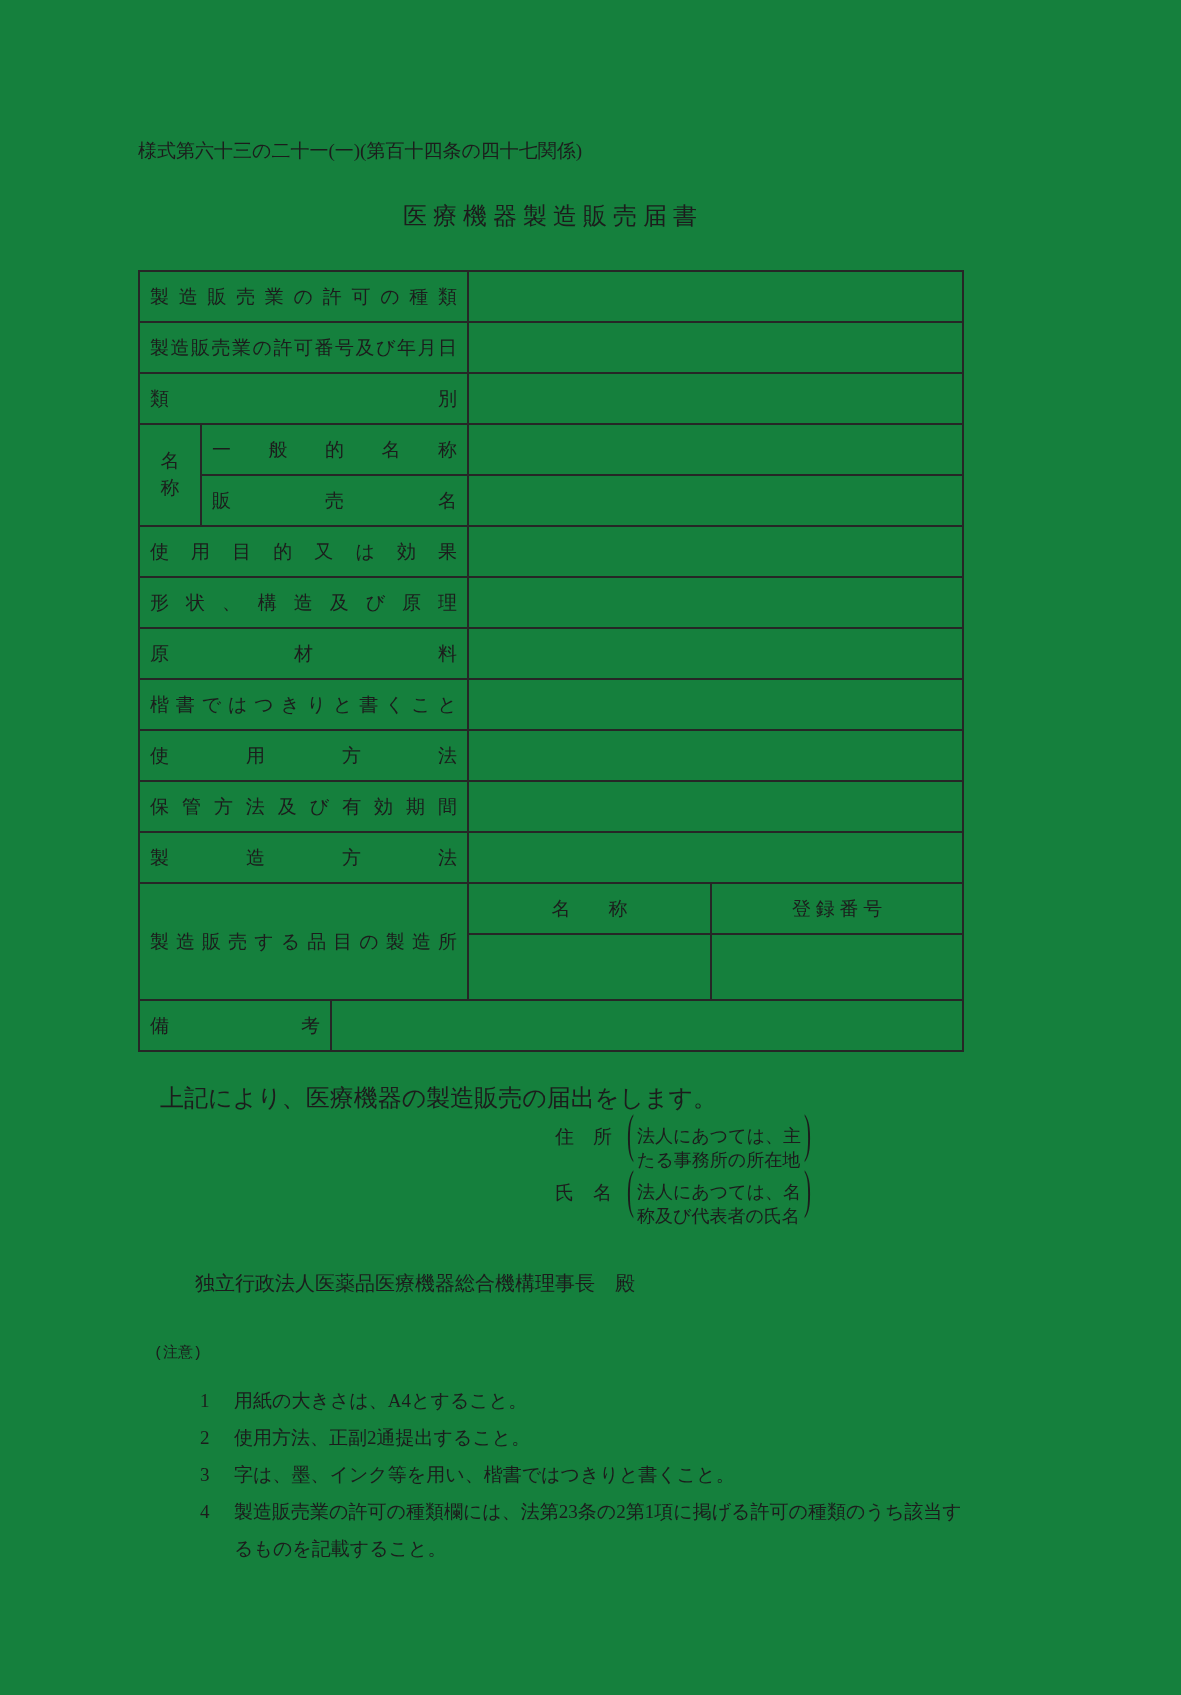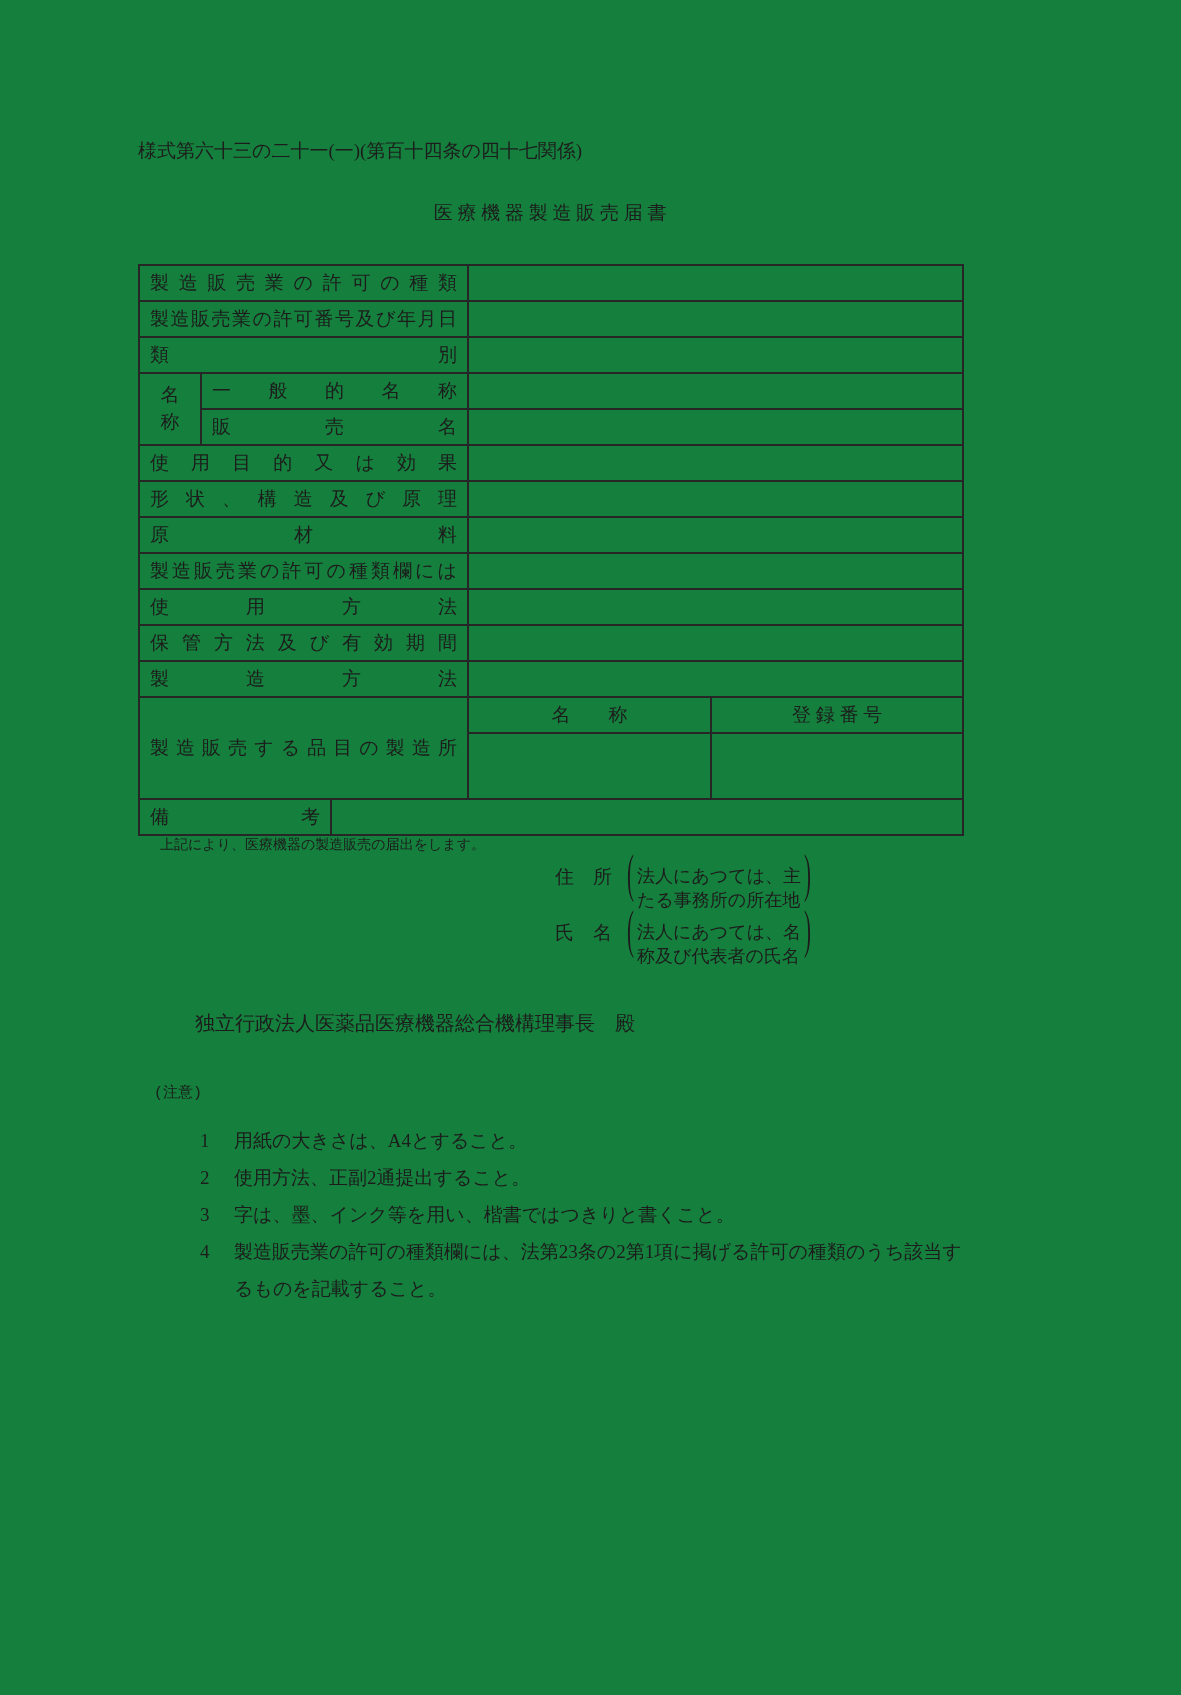--- a/index.html
+++ b/index.html
@@ -19,51 +19,52 @@
     top: 0;
     width: 824px;
   }
   .form-number {
     margin-top: 138px;
     font-size: 19px;
   }
   .doc-title {
     margin-top: 36px;
     text-align: center;
-    font-size: 19px;
+    font-size: 24px;
   }
   table.form {
     border-collapse: collapse;
     table-layout: fixed;
     width: 824px;
     margin-top: 38px;
   }
   table.form td {
     border: 2px solid #262626;
     font-size: 19px;
     vertical-align: middle;
     padding: 2px 10px;
-    height: 36px;
+    height: 51px;
     overflow: hidden;
   }
   td.lbl {
     text-align: justify;
     text-align-last: justify;
   }
   td.vlabel {
     white-space: pre-line;
     text-align: center;
     line-height: 1.4;
     padding: 2px 4px;
   }
   td.hdr { text-align: center; }
   tr.tall td { height: 66px; }
   .declaration {
+    margin-top: 30px;
     margin-left: 22px;
-    font-size: 14px;
+    font-size: 24px;
   }
   .date-line {
     margin-top: 16px;
     margin-left: 80px;
     font-size: 19px;
   }
   .addr-block { margin-top: 10px; margin-left: 417px; }
   .addr-row {
     display: flex;
     align-items: flex-start;
@@ -164,21 +165,21 @@
         </tr>
         <tr>
           <td class="lbl" colspan="3">形状、構造及び原理</td>
           <td colspan="2"></td>
         </tr>
         <tr>
           <td class="lbl" colspan="3">原材料</td>
           <td colspan="2"></td>
         </tr>
         <tr>
-          <td class="lbl" colspan="3">製造販売業の許可の種類欄には</td>
+          <td class="lbl" colspan="3">楷書ではつきりと書くこと</td>
           <td colspan="2"></td>
         </tr>
         <tr>
           <td class="lbl" colspan="3">使用方法</td>
           <td colspan="2"></td>
         </tr>
         <tr>
           <td class="lbl" colspan="3">保管方法及び有効期間</td>
           <td colspan="2"></td>
         </tr>

